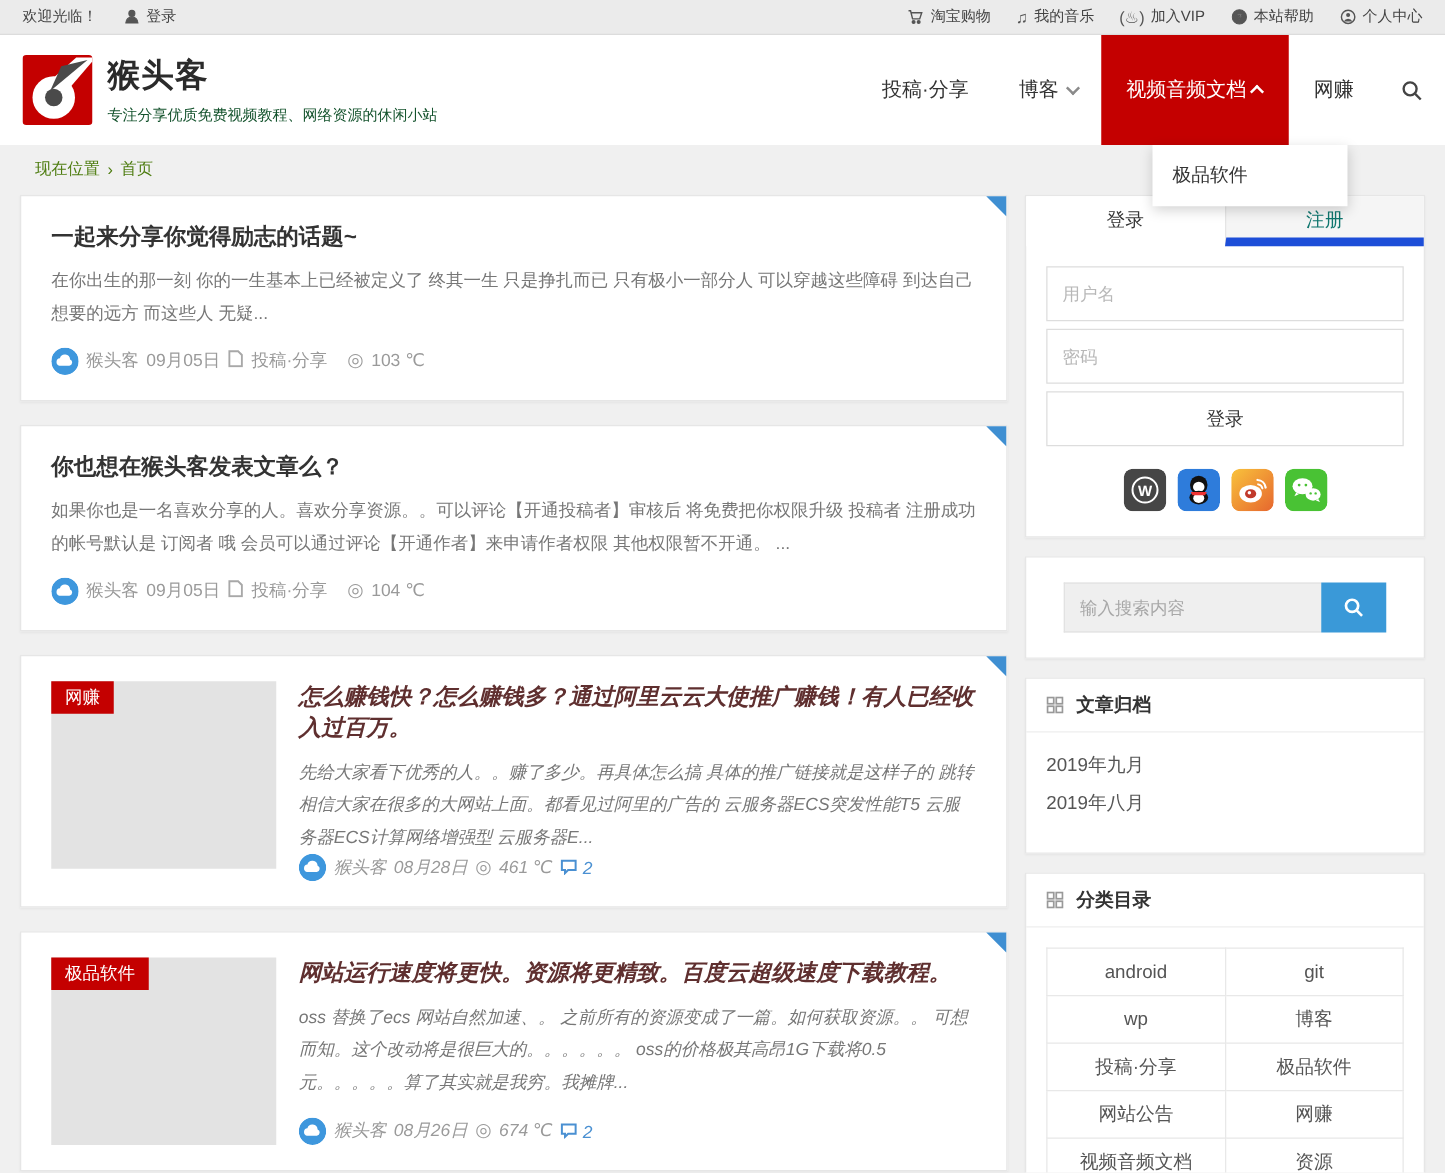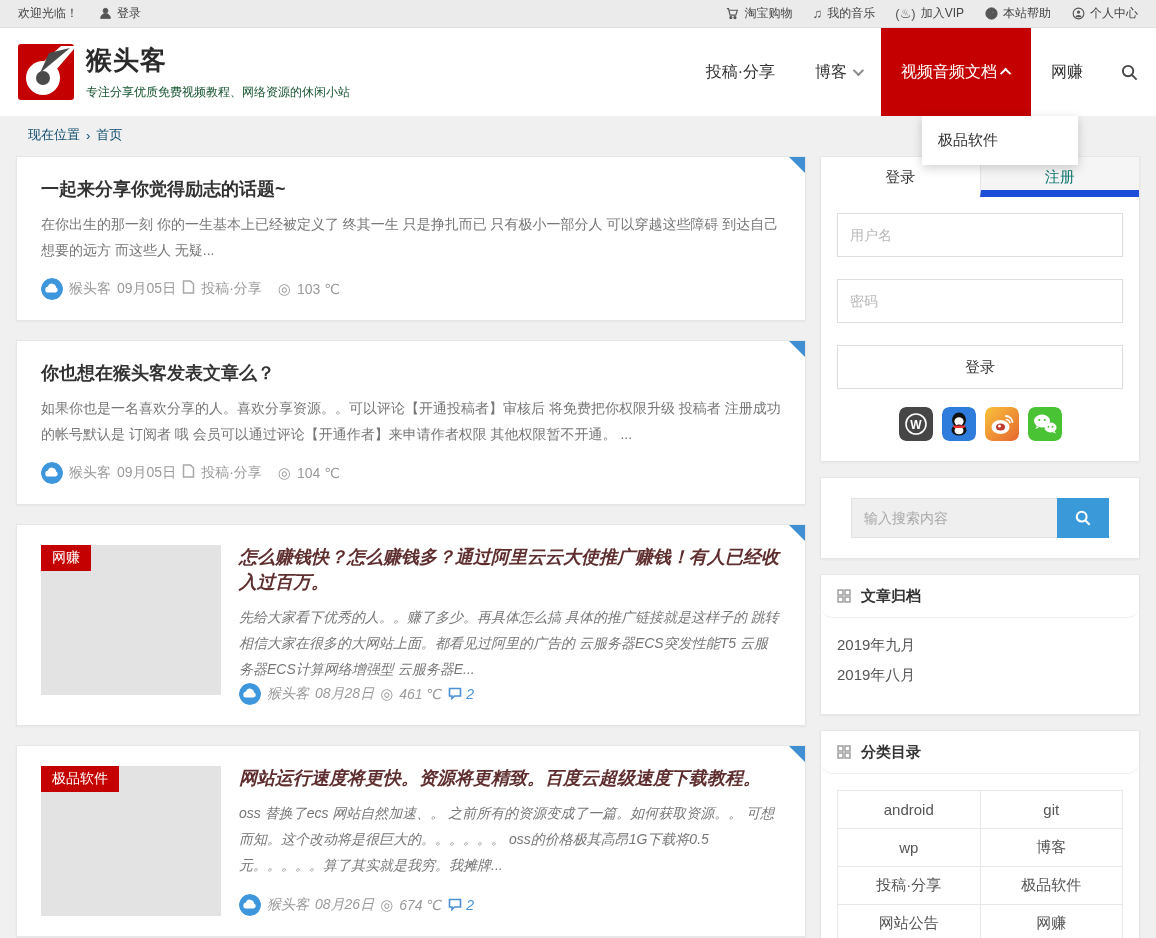--- a/index.html
+++ b/index.html
@@ -39,21 +39,21 @@
   .chev.up { transform:rotate(-135deg) translateY(-2px); border-color:#fff; }
   .nav-search { display:flex; align-items:center; padding:0 18px; cursor:pointer; }
   .nav-search svg { width:17px; height:17px; stroke:#444; fill:none; stroke-width:2; }
   
   .dropdown {
     position:absolute; left:922px; top:116px; width:156px; z-index:60;
     background:#fff; box-shadow:0 3px 10px rgba(0,0,0,.18); padding:13px 0;
   }
   .dropdown-item { padding:2px 16px; font-size:15px; color:#333; cursor:pointer; }
   
-  .breadcrumb { padding:10px 28px 8px; font-size:13px; color:#0c4a6e; display:flex; gap:6px; align-items:center; }
+  .breadcrumb { padding:10px 28px 8px; font-size:13px; color:#4d7c0f; display:flex; gap:6px; align-items:center; }
   
   .main { display:flex; padding:4px 16px 0; gap:14px; align-items:flex-start; }
   .col-articles { width:790px; }
   .col-sidebar { width:320px; }
   
   .card {
     background:#fff; border:1px solid #e6e6e6; box-shadow:0 1px 2px rgba(0,0,0,.05);
     margin-bottom:19px; position:relative; padding:20px 24px;
   }
   .corner { position:absolute; top:0; right:0; width:0; height:0;
@@ -78,42 +78,42 @@
   .card-body .a-meta { margin-top:auto; }
   
   .widget { background:#fff; border:1px solid #e6e6e6; box-shadow:0 1px 2px rgba(0,0,0,.05); margin-bottom:15px; }
   .tabs { display:flex; height:40px; }
   .tab { flex:1; text-align:center; line-height:40px; font-size:15px; cursor:pointer; }
   .tab.active { background:#fff; color:#333; }
   .tab.inactive { background:#f5f5f5; color:#0f766e; border-left:1px solid #e5e5e5; border-bottom:7px solid #1d4ed8; }
   .login-body { padding:16px; }
   .login-body input {
     width:100%; height:44px; border:1px solid #ddd; background:#fff;
-    padding:0 12px; font-size:14px; color:#333; margin-bottom:22px; outline:none;
+    padding:0 12px; font-size:14px; color:#333; margin-bottom:6px; outline:none;
     font-family:inherit;
   }
   .login-body input::placeholder { color:#b8b8b8; }
   .btn-login {
     width:100%; height:44px; border:1px solid #ddd; background:#fff;
     font-size:15px; color:#333; cursor:pointer; font-family:inherit;
   }
   .social-row { display:flex; justify-content:center; gap:9px; margin-top:18px; margin-bottom:4px; }
   .social { width:34px; height:34px; border-radius:7px; cursor:pointer; }
   
   .search-widget { padding:20px 30px; display:flex;align-items:flex-end; }
   .search-input {
     flex:1; height:40px; background:#efefef; border:1px solid #e2e2e2; border-right:none;
     padding:0 12px; font-size:14px; color:#333; outline:none; font-family:inherit;
   }
   .search-input::placeholder { color:#a8a8a8; }
   .search-btn { width:52px; height:40px; background:#3a99d8; border:none; cursor:pointer;
     display:flex; align-items:center; justify-content:center; }
   .search-btn svg { width:16px; height:16px; stroke:#fff; fill:none; stroke-width:2.4; }
   
-  .w-head { display:flex; align-items:center; gap:10px; padding:0 16px; height:43px; border-bottom:1px solid #eee;border-radius:12px; }
+  .w-head { display:flex; align-items:center; gap:10px; padding:0 16px; height:43px; border-bottom:1px solid #eee; }
   .grid-icon svg { width:14px; height:14px; stroke:#999; fill:none; stroke-width:1.4; display:block; }
   .w-title { font-size:15px; font-weight:bold; color:#333; }
   .archive-list { padding:12px 16px 24px; }
   .archive-item { font-size:15px; color:#555; line-height:2.0; cursor:pointer; }
   .cat-table { width:calc(100% - 32px); margin:16px; border-collapse:collapse; }
   .cat-table td {
     border:1px solid #e8e8e8; width:50%; height:38px; text-align:center;
     font-size:15px; color:#555; cursor:pointer;
   }
 </style>

